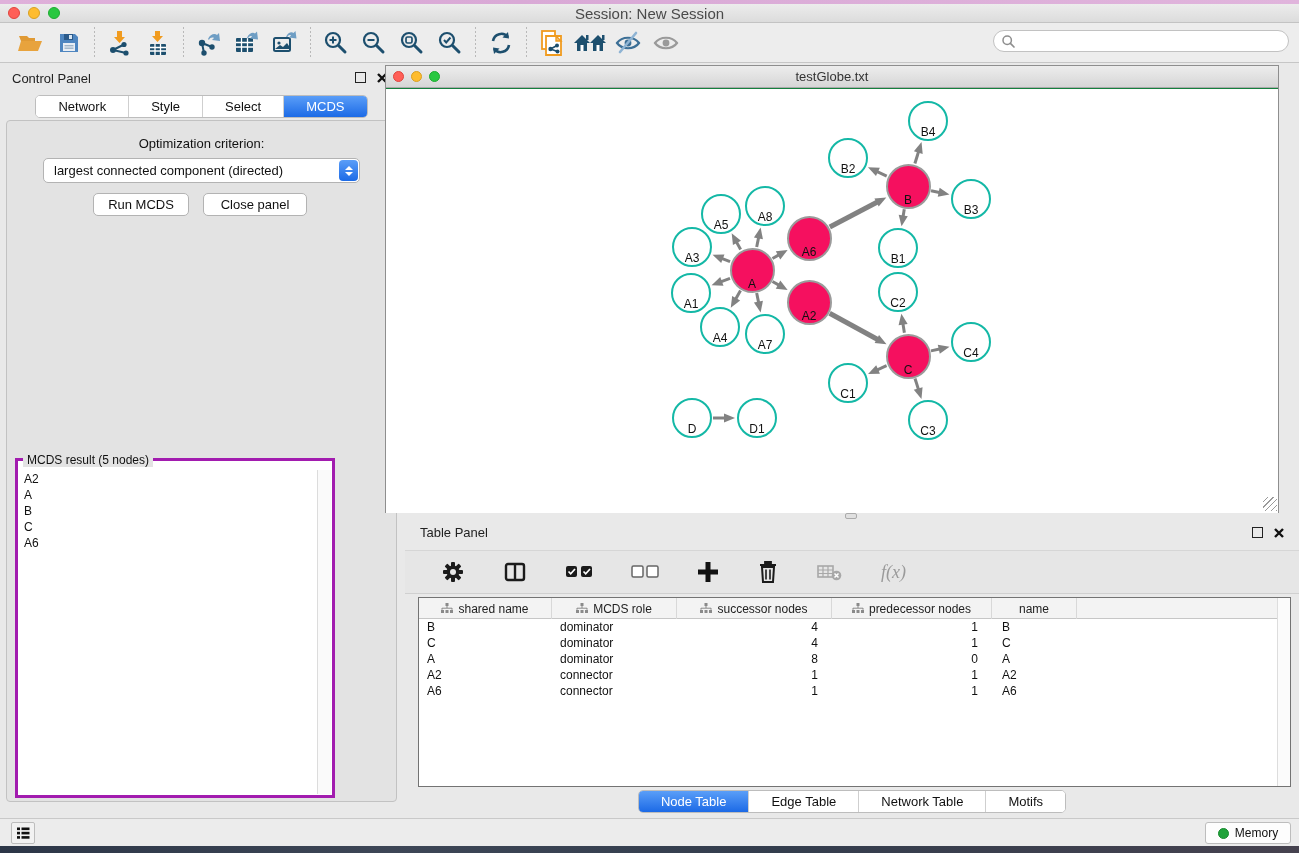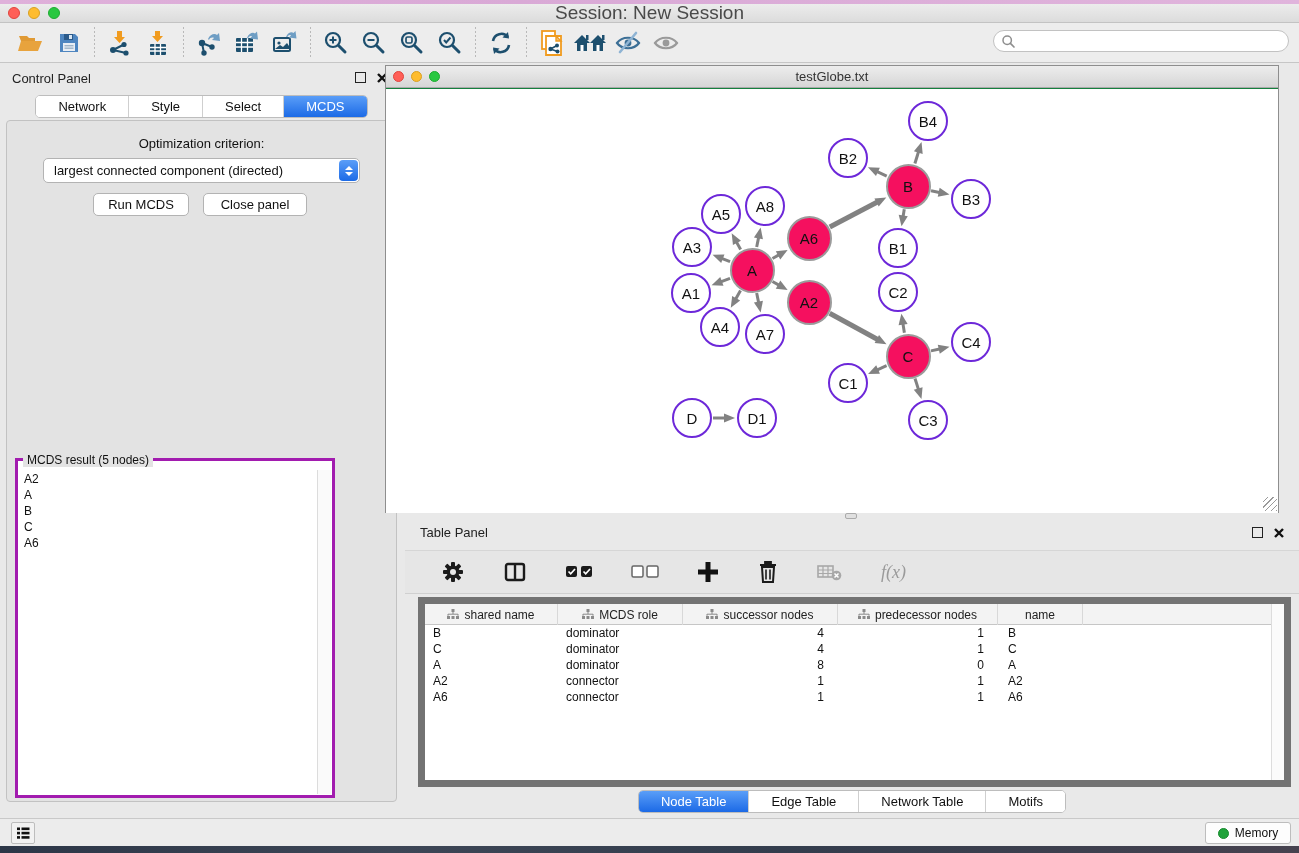--- a/index.html
+++ b/index.html
@@ -11,21 +11,21 @@
   #top-strip { left:0; top:0; width:1299px; height:4px;
     background:linear-gradient(90deg,#dfb0da,#d9a9d6 40%,#e0b4dc); }
   #titlebar { left:0; top:4px; width:1299px; height:19px;
     background:linear-gradient(#ececec,#dcdcdc); border-bottom:1px solid #c3c3c3;
     display:flex; align-items:center; }
   .tl { width:12px; height:12px; border-radius:50%; margin-left:8px; display:inline-block; }
   .tl.red{background:#ff5f57;border:1px solid #e0443e;}
   .tl.yel{background:#febc2e;border:1px solid #d9a022;}
   .tl.grn{background:#28c840;border:1px solid #1eab31;}
   #app-title { position:absolute; left:0; right:0; text-align:center;
-    font-size:19px; color:#4a4a4a; }
+    font-size:15px; color:#4a4a4a; }
 
   
   #toolbar { left:0; top:23px; width:1299px; height:40px; background:#ededed;
     border-bottom:1px solid #c6c6c6; display:flex; align-items:center; padding-left:12px; }
   .tbtn { width:38px; height:34px; display:flex; align-items:center; justify-content:center; }
   .tsep { width:1px; height:32px; margin:0 6px;
     background:repeating-linear-gradient(#b9b9b9 0 2px, transparent 2px 4px); }
   #search-box { position:absolute; right:10px; top:30px; width:296px; height:22px;
     background:#fff; border:1px solid #c2c2c2; border-radius:11px;
     display:flex; align-items:center; padding-left:7px; }
@@ -74,37 +74,37 @@
   #net-window { left:385px; top:65px; width:894px; height:448px;
     border:1px solid #8e8e8e; background:#15803d; }
   #net-titlebar { position:absolute; left:0; top:0; right:0; height:22px;
     background:linear-gradient(#ededed,#d6d6d6); border-bottom:1px solid #aaa;
     display:flex; align-items:center; }
   #net-titlebar .tl { width:11px; height:11px; margin-left:7px; }
   #net-title { position:absolute; left:0; right:0; text-align:center; font-size:13px; color:#333; }
   #net-canvas { position:absolute; left:0; top:23px; width:892px; height:424px;
     background:#fff; overflow:hidden; }
   #edge-svg { position:absolute; left:0; top:0; }
-  .gnode { position:absolute; border-radius:50%; background:#fff; border:2px solid #6d28d9;
-    display:flex; align-items:center; justify-content:center; font-size:15px; color:#111; }
+  .gnode { position:absolute; border-radius:50%; background:#fff; border:2px solid #14b8a6;
+    display:flex; align-items:flex-end; justify-content:center; font-size:12px; color:#111; }
   .gnode.hl { background:#f5105f; border-color:#9b9b9b; }
   #net-grip { position:absolute; right:1px; bottom:1px; width:14px; height:14px;
     background:repeating-linear-gradient(135deg, transparent 0 3px, #9a9a9a 3px 4px); }
   .split-handle { background:#e0e0e0; border:1px solid #ababab; border-radius:2px; }
 
   
   #table-panel { left:405px; top:518px; width:894px; height:300px; }
   #tp-header { position:absolute; left:15px; top:7px; font-size:13px; color:#222; }
   #tp-toolbar { position:absolute; left:0; top:32px; width:894px; height:44px;
     background:#e6e6e6; border-top:1px solid #d6d6d6; border-bottom:1px solid #d0d0d0;
     display:flex; align-items:center; padding-left:18px; gap:20px; }
   .tpbtn { display:flex; align-items:center; justify-content:center; height:32px;margin-left:18px; }
   #fx-label { font-family:"Liberation Serif",serif; font-style:italic; font-size:18px; color:#9a9a9a; }
   #node-table { position:absolute; left:13px; top:79px; width:873px; height:190px;
-    background:#fff; border:7px solid #737373; }
+    background:#fff; border:1px solid #737373; }
   #nt-headrow { position:absolute; left:0; top:0; right:13px; height:21px; display:flex;
     background:#f3f3f3; border-bottom:1px solid #c6c6c6; }
   .th { display:flex; align-items:center; justify-content:center; gap:5px;
     font-size:12px; color:#222; border-right:1px solid #d8d8d8; height:21px; }
   #nt-body { position:absolute; left:0; top:21px; right:13px; bottom:0; overflow:hidden; }
   .tr { display:flex; height:16px; }
   .td { font-size:12px; color:#111; height:16px; line-height:16px; white-space:nowrap; overflow:hidden; }
   #nt-scroll { position:absolute; right:0; top:0; bottom:0; width:13px;
     background:#fbfbfb; border-left:1px solid #ddd; }
   #tp-tabs { position:absolute; left:0; right:0; top:272px; text-align:center; }

